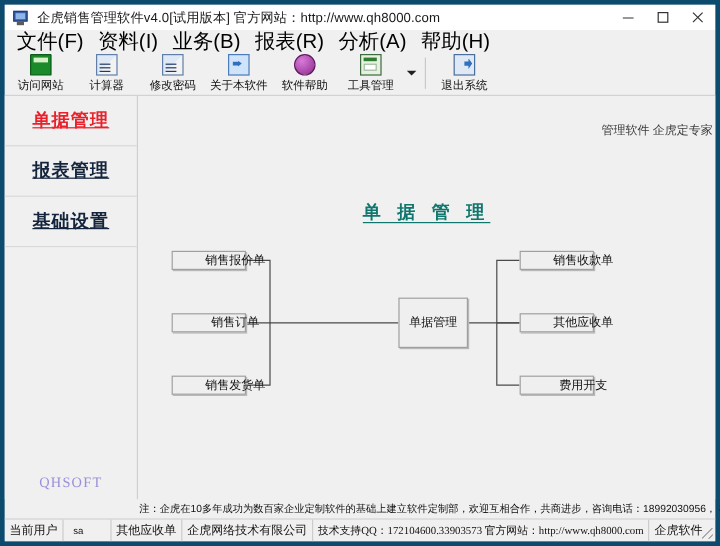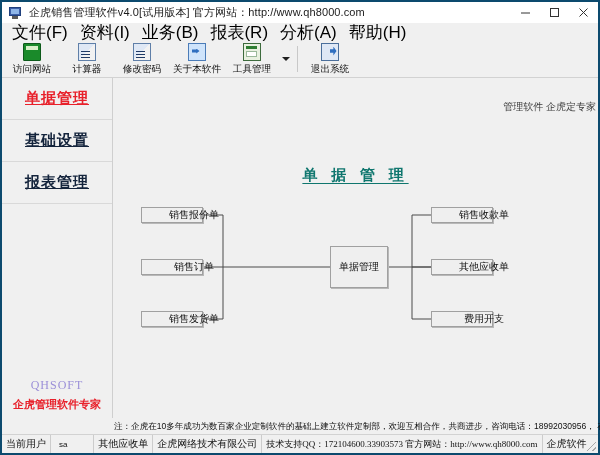--- a/index.html
+++ b/index.html
@@ -10,21 +10,21 @@
     font-family: "Liberation Sans", sans-serif;
     font-size: 11px;
     color: #000;
     background: #ffffff;
     overflow: hidden;
   }
   .window {
     position: relative;
     width: 600px; height: 455px;
     box-sizing: border-box;
-    border: 2px solid #0c4a6e;
+    border: 4px solid #0c4a6e;
     background: #f0f0f0;
     display: flex;
     flex-direction: column;
   }
   
   .titlebar {
     height: 21px;
     background: #ffffff;
     display: flex;
     align-items: center;
@@ -370,49 +370,52 @@
     </div>
     <div class="tool-btn">
       <div class="tool-ico ico-chart"></div>
       <div class="tool-label">修改密码</div>
     </div>
     <div class="tool-btn">
       <div class="tool-ico ico-blue-arrow"></div>
       <div class="tool-label">关于本软件</div>
     </div>
     <div class="tool-btn">
+      <div class="tool-ico ico-help"></div>
+      <div class="tool-label">软件帮助</div>
+    </div>
+    <div class="tool-btn">
       <div class="tool-ico ico-tools"></div>
       <div class="tool-label">工具管理</div>
     </div>
     <div class="tool-drop">
       <div class="caret"></div>
     </div>
     <div class="tool-sep"></div>
     <div class="tool-btn">
       <div class="tool-ico ico-exit"></div>
       <div class="tool-label">退出系统</div>
     </div>
   </div>
 
   <div class="body-area">
 
     <div class="sidebar">
       <div class="side-item active">
         <span>单据管理</span>
       </div>
       <div class="side-item">
+        <span class="dark">报表管理</span>
+      </div>
+      <div class="side-item">
         <span class="dark">基础设置</span>
-      </div>
-      <div class="side-item">
-        <span class="dark">报表管理</span>
       </div>
       <div class="side-spacer"></div>
       <div class="brand">
         <div class="qhsoft">QHSOFT</div>
-        <div class="slogan">企虎管理软件专家</div>
       </div>
     </div>
 
     <div class="content">
       <div class="corner-note">管理软件 企虎定专家</div>
 
       <div class="page-title">
         <span>单 据 管 理</span>
       </div>
 

